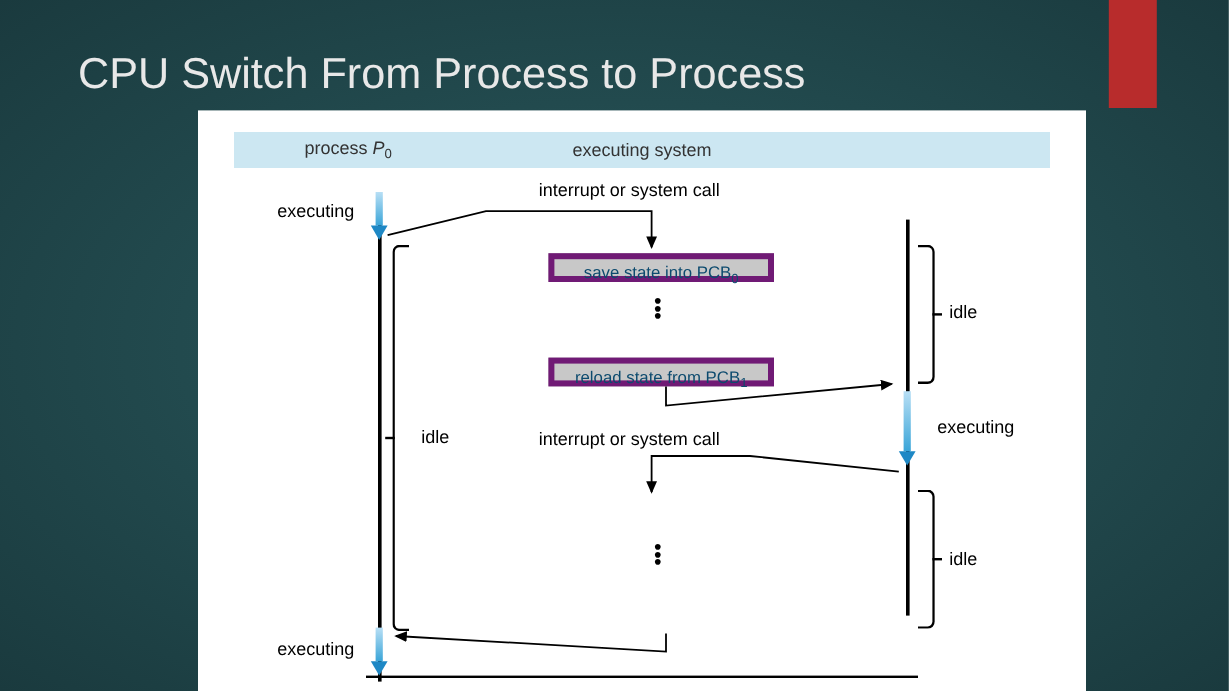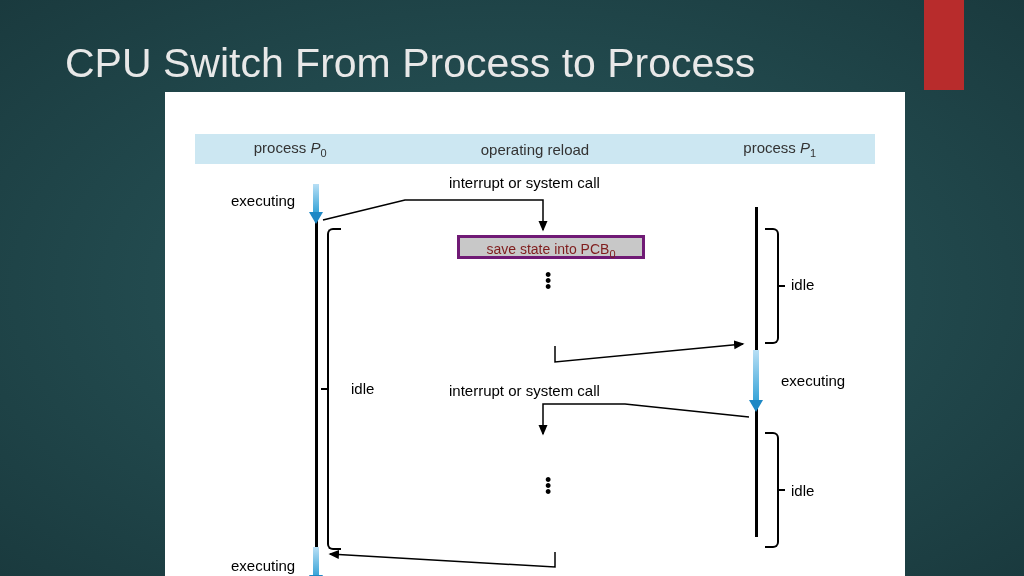--- a/index.html
+++ b/index.html
@@ -17,41 +17,40 @@
     right: 60px;
     width: 40px;
     height: 90px;
     background: #b82c2c;
   }
   .slide-title {
     position: absolute;
     top: 40px;
     left: 65px;
     color: #e8e8e8;
-    font-size: 41px;
+    font-size: 36px;
     font-weight: 300;
   }
   .diagram-panel {
     position: absolute;
     top: 92px;
     left: 165px;
     width: 740px;
     height: 484px;
     background: #ffffff;
     padding: 18px 30px;
   }
   .header-row {
     display: flex;
     background: #cce7f2;
     height: 30px;
     align-items: center;
     font-size: 15px;
     color: #333;
     margin-bottom: 8px;
-    margin-top: 24px;
   }
   .hcol { text-align: center; }
   .hcol.left  { width: 28%; }
   .hcol.mid   { width: 44%; }
   .hcol.right { width: 28%; }
   .sub { font-size: 11px; vertical-align: sub; }
   .italic { font-style: italic; }
 
   .diagram-area {
     position: relative;
@@ -89,25 +88,25 @@
     color: #000;
     text-align: center;
   }
 
   .pcb-box {
     position: absolute;
     left: 262px;
     width: 188px;
     height: 24px;
     background: #c8c8c8;
-    border: 3px solid #701a75;
+    border: 5px solid #701a75;
     text-align: center;
     font-size: 14px;
     line-height: 22px;
-    color: #7f1d1d;
+    color: #0c4a6e;
   }
   .dots {
     position: absolute;
     left: 350px;
     font-size: 18px;
     color: #000;
     line-height: 6px;
     letter-spacing: 0;
   }
 
@@ -154,24 +153,21 @@
 <div class="red-accent"></div>
 
 <h1 class="slide-title">CPU Switch From Process to Process</h1>
 
 <div class="diagram-panel">
 
   <div class="header-row">
     <div class="hcol left">
       <span>process </span><span class="italic">P</span><span class="sub">0</span>
     </div>
-    <div class="hcol mid">operating reload</div>
-    <div class="hcol right">
-      <span>process </span><span class="italic">P</span><span class="sub">1</span>
-    </div>
+    <div class="hcol mid">executing system</div>
   </div>
 
   <div class="diagram-area">
 
     <div class="label" style="left:254px; top:2px;">interrupt or system call</div>
     <div class="label" style="left:254px; top:210px;">interrupt or system call</div>
 
     <div class="timeline p0"></div>
 
     <div class="timeline p1"></div>
@@ -192,20 +188,23 @@
     <div class="exec-arrow" style="left:554px; top:178px;">
       <div class="shaft" style="height:50px;"></div>
       <div class="head"></div>
     </div>
     <div class="label" style="left:586px; top:200px;">executing</div>
 
     <div class="pcb-box" style="top:63px;">
       <span>save state into PCB</span><span class="sub">0</span>
     </div>
     <div class="dots" style="top:100px;">•<br>•<br>•</div>
+    <div class="pcb-box" style="top:150px;">
+      <span>reload state from PCB</span><span class="sub">1</span>
+    </div>
 
     <div class="dots" style="top:305px;">•<br>•<br>•</div>
 
     <div class="brace left-side" style="left:132px; top:56px; height:322px;"></div>
     <div class="label" style="left:156px; top:208px;">idle</div>
 
     <div class="brace right-side" style="left:570px; top:56px; height:116px;"></div>
     <div class="label" style="left:596px; top:104px;">idle</div>
 
     <div class="brace right-side" style="left:570px; top:260px; height:116px;"></div>

